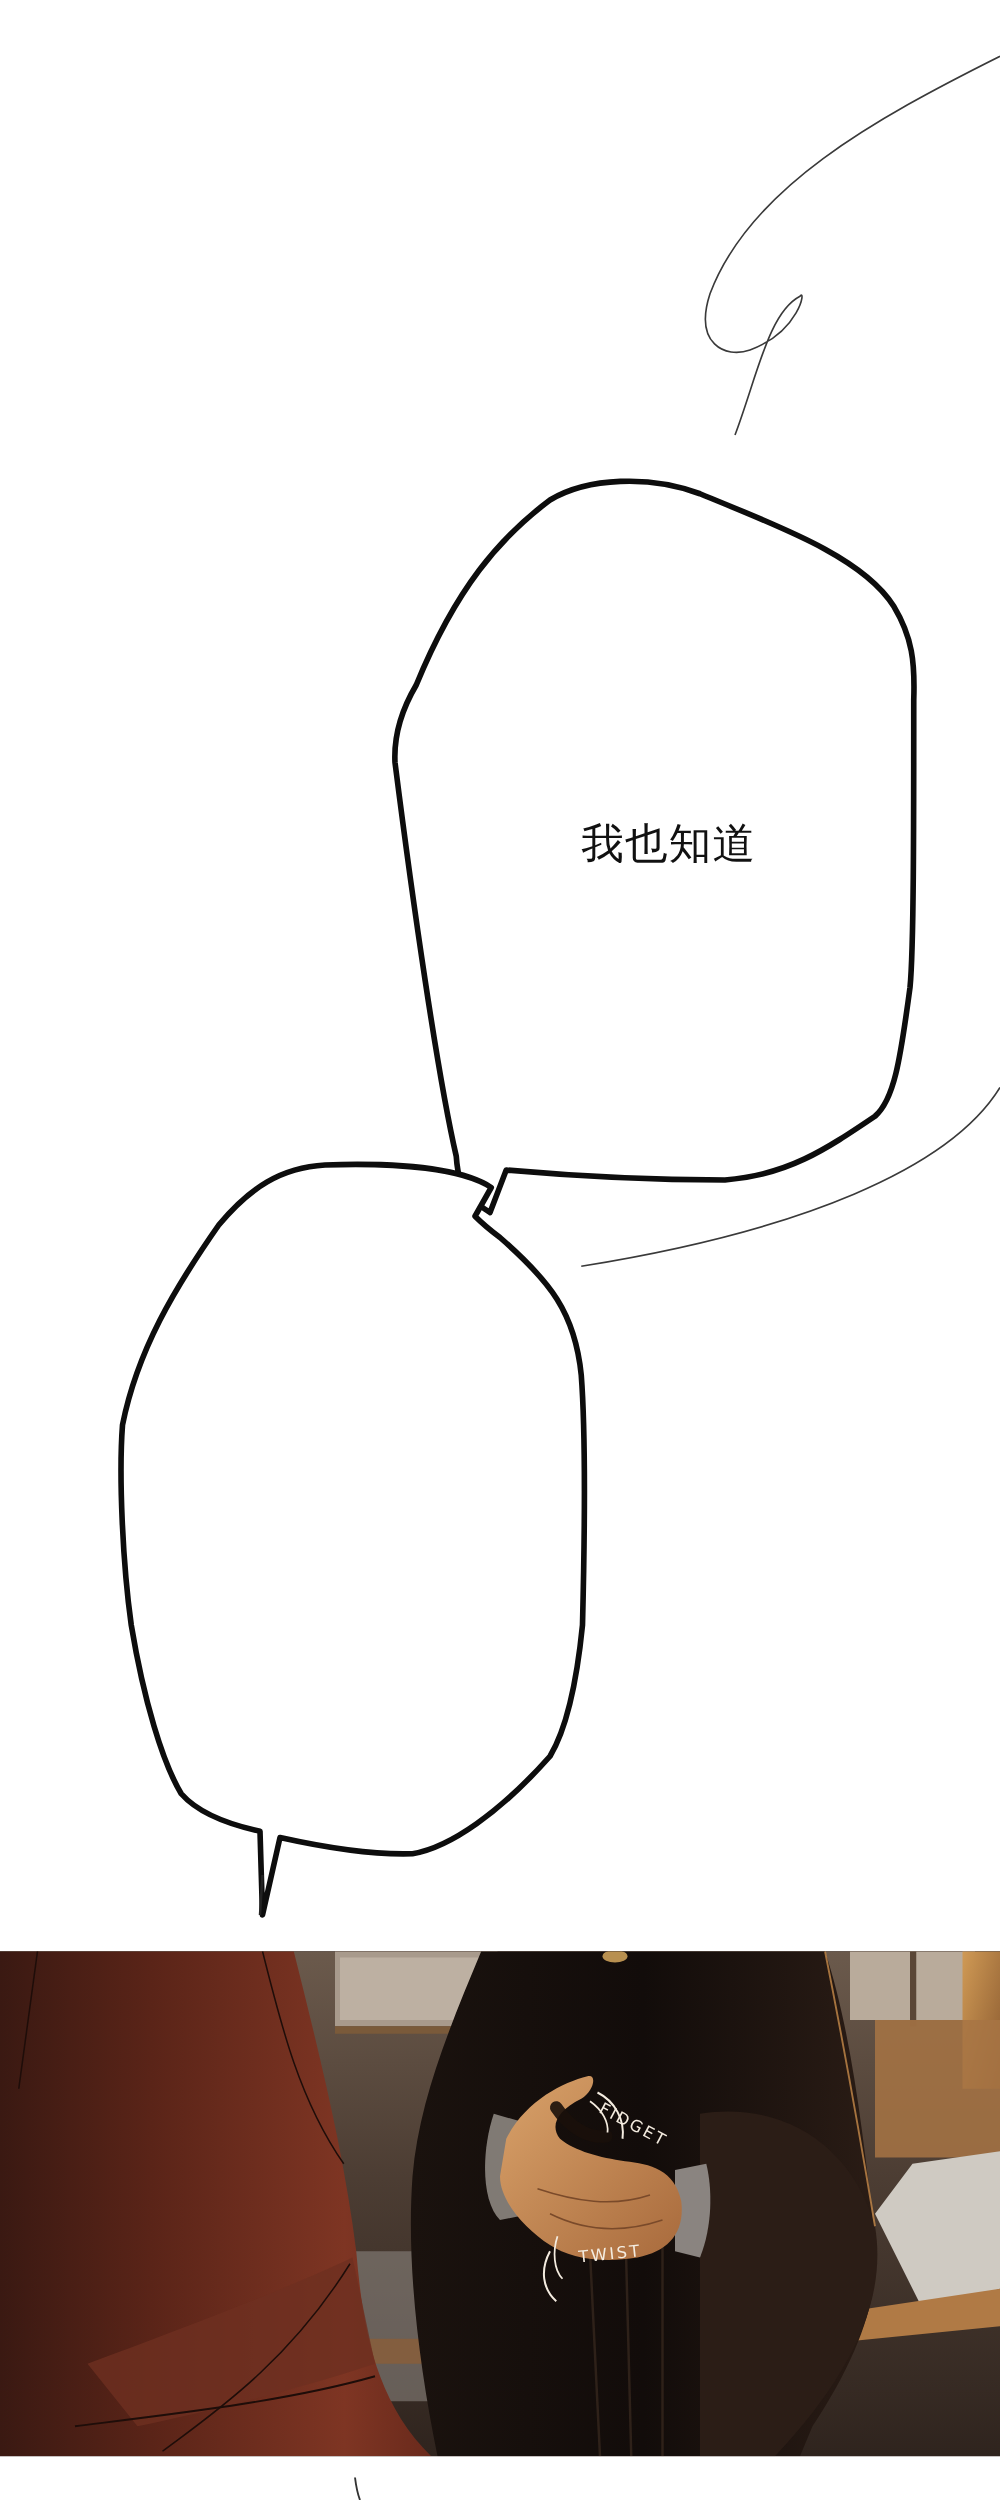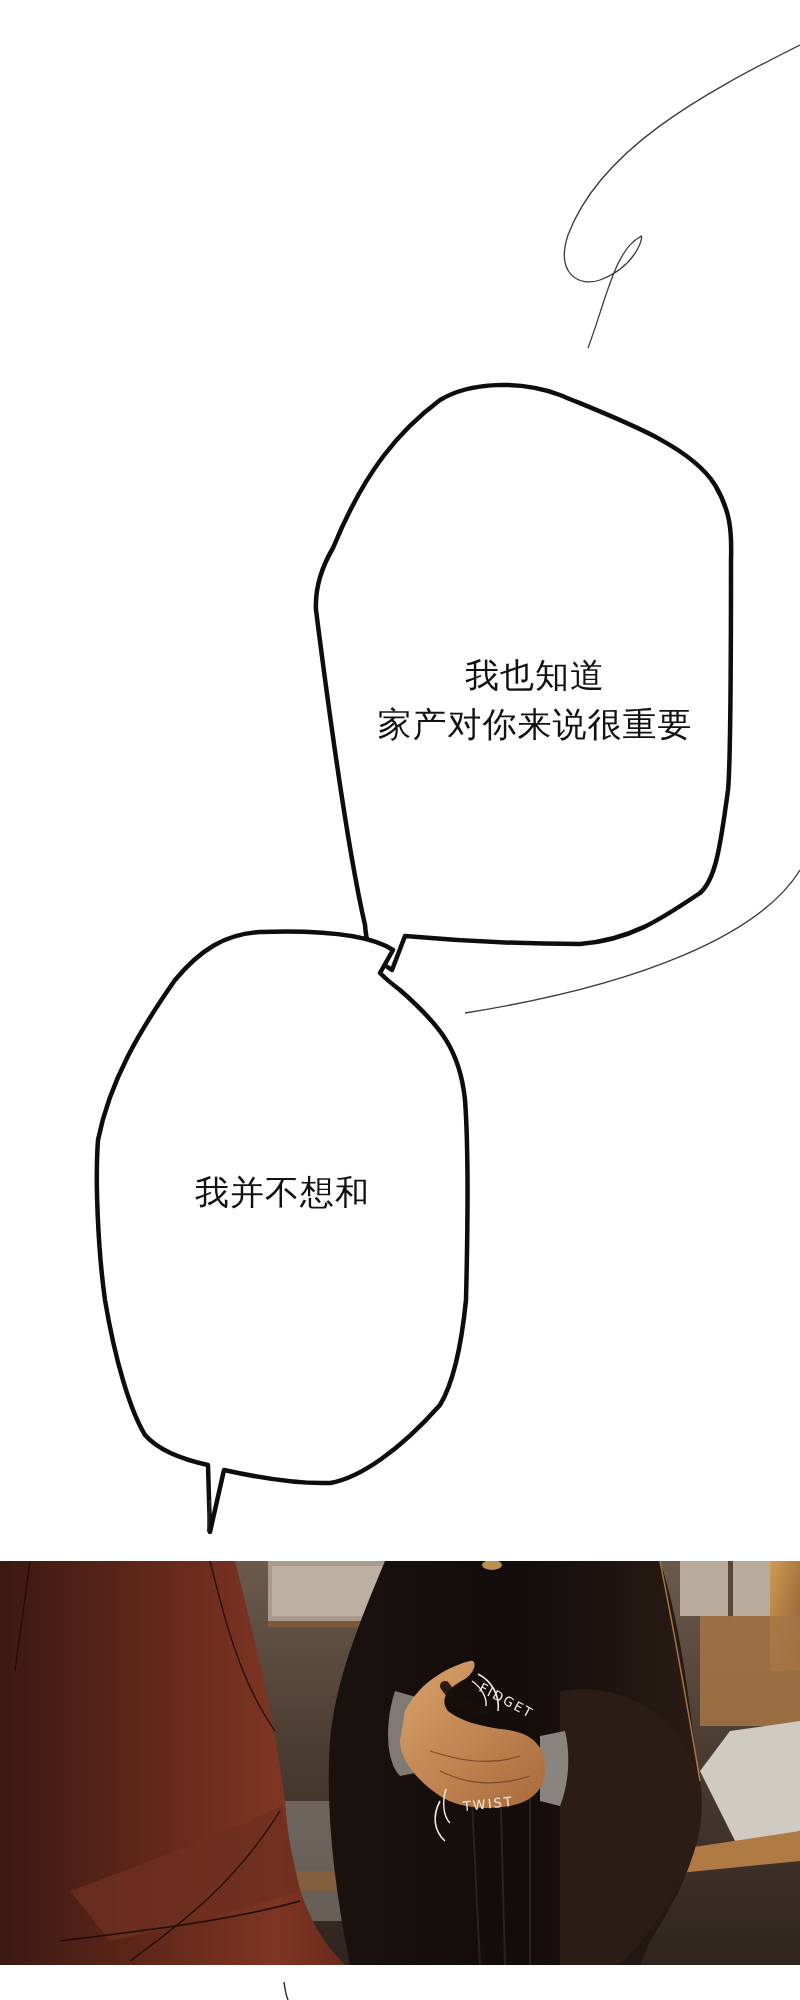--- a/index.html
+++ b/index.html
@@ -60,24 +60,22 @@
            C 460 1050, 440 1025, 400 990
            C 392 984, 385 978, 380 973 Z" fill="#ffffff" stroke="#0d0d0d" stroke-width="4.5" stroke-linejoin="round"></path>
 
   <path d="M210 1500 L 208 1532" fill="none" stroke="#222" stroke-width="2"></path>
 
   <path d="M284 1982 C 285 1990, 286 1995, 288 2000" fill="none" stroke="#333" stroke-width="1.5"></path>
 </svg>
 
 <div class="bubble-text" id="bubble-1-text">
   <span>我也知道</span>
-  <span>家产对你来说很重要</span>
 </div>
 <div class="bubble-text" id="bubble-2-text">
-  <span>我并不想和</span>
 </div>
 
 <div class="panel">
   <svg width="800" height="404" viewBox="0 0 800 404">
     <defs>
       <linearGradient id="wall" x1="0" y1="0" x2="0" y2="1">
         <stop offset="0" stop-color="#6b5a4c"></stop>
         <stop offset="0.45" stop-color="#4c3d33"></stop>
         <stop offset="1" stop-color="#2f241e"></stop>
       </linearGradient>

